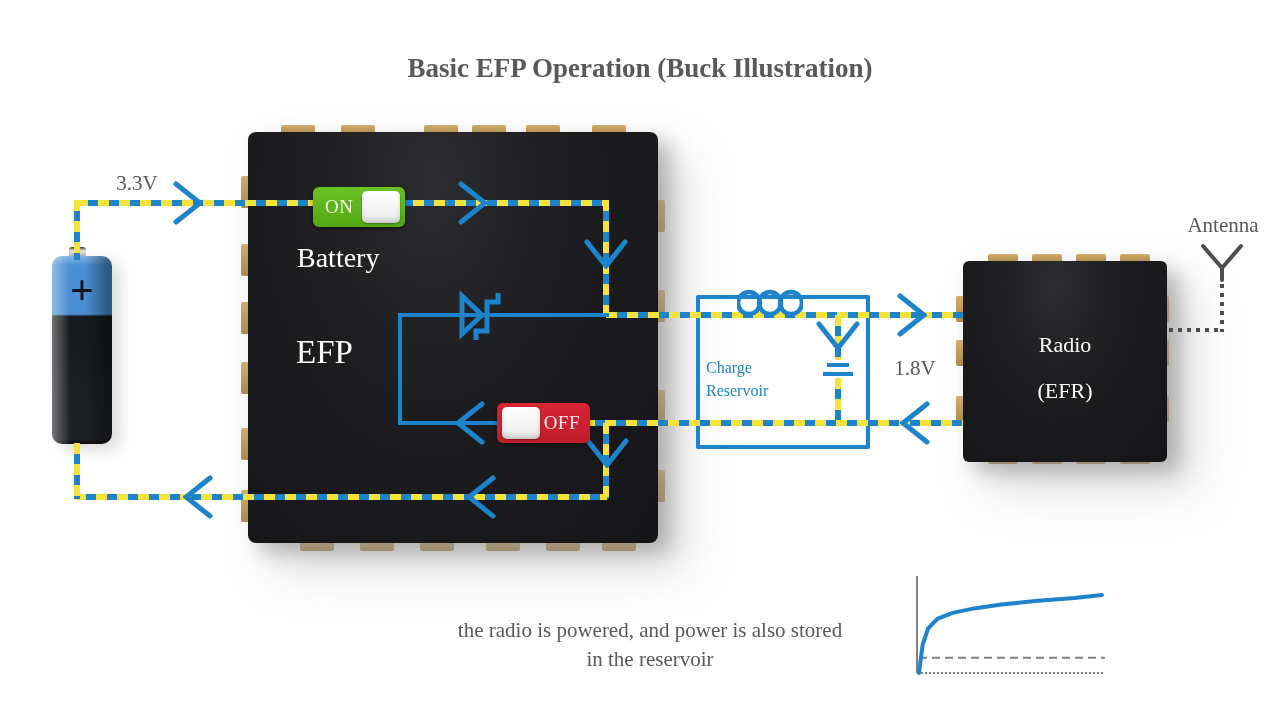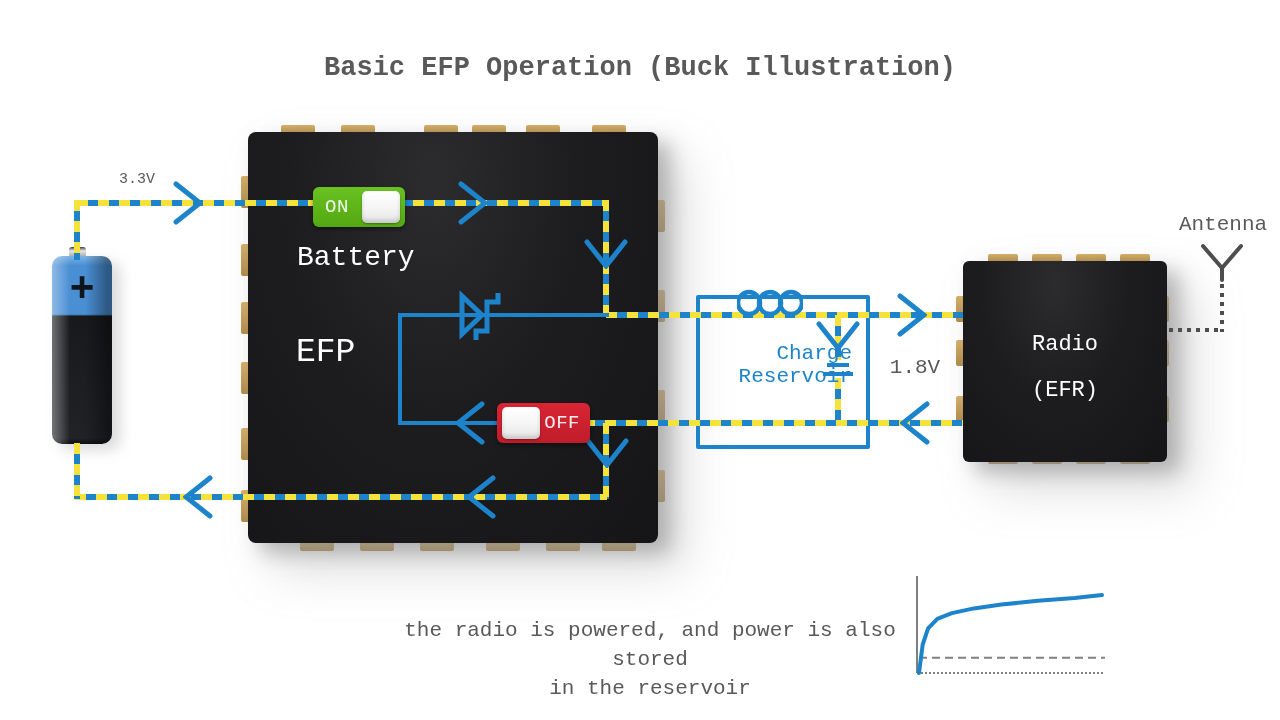--- a/index.html
+++ b/index.html
@@ -2,21 +2,21 @@
 <html style="--wire-blue: #1d83cb; --dash-yellow: #f5e33c; --switch-green: #5cb31a; --switch-red: #d02030; --chip-black: #1a1a1c; --pad-gold: #c9a25e; --text-gray: #595959; --caption-blue: #2e96d5; --antenna-gray: #4d4d4d; --axis-gray: #808080; --battery-blue: #4a8fd4; --battery-black: #17191c;"><head>
 <meta charset="utf-8">
 <style>
   :root{
     --wire-blue:#1d83cb; --dash-yellow:#f5e33c; --switch-green:#5cb31a; --switch-red:#d02030;
     --chip-black:#1a1a1c; --pad-gold:#c9a25e; --text-gray:#595959; --caption-blue:#2e96d5;
     --antenna-gray:#4d4d4d; --axis-gray:#808080; --battery-blue:#4a8fd4; --battery-black:#17191c;
   }
   html,body{margin:0;padding:0;background:#fff;}
   #stage{position:relative;width:1280px;height:720px;background:#fff;overflow:hidden;
-         font-family:Liberation Mono, monospace;}
+         font-family:Liberation Serif, serif;}
   .abs{position:absolute;}
   
   .dash-h{position:absolute;height:6px;z-index:2;
     background:repeating-linear-gradient(90deg,var(--dash-yellow) 0 11px,var(--wire-blue) 11px 21px);}
   .dash-v{position:absolute;width:6px;z-index:2;
     background:repeating-linear-gradient(180deg,var(--dash-yellow) 0 11px,var(--wire-blue) 11px 21px);}
   .sol-h{position:absolute;height:4px;background:var(--wire-blue);z-index:2;}
   .sol-v{position:absolute;width:4px;background:var(--wire-blue);z-index:2;}
   .arrow{position:absolute;color:var(--wire-blue);z-index:3;}
   
@@ -60,21 +60,21 @@
 </head>
 <body>
 
 <div id="stage">
 
   <div id="title">Basic EFP Operation (Buck Illustration)</div>
 
   <div class="bat-terminal"></div>
   <div class="battery"></div>
   <div class="abs" style="left:52px;top:266px;width:60px;text-align:center;font-size:42px;font-weight:bold;color:#10151c;z-index:3;">+</div>
-  <div class="txt-gray" style="left:98px;top:171px;width:78px;text-align:center;font-size:15px;">3.3V</div>
+  <div class="txt-gray" style="left:98px;top:171px;width:78px;text-align:center;font-size:21px;">3.3V</div>
 
   <div class="pad" style="left:281px;top:125px;width:34px;height:10px;"></div>
   <div class="pad" style="left:341px;top:125px;width:34px;height:10px;"></div>
   <div class="pad" style="left:424px;top:125px;width:34px;height:10px;"></div>
   <div class="pad" style="left:472px;top:125px;width:34px;height:10px;"></div>
   <div class="pad" style="left:526px;top:125px;width:34px;height:10px;"></div>
   <div class="pad" style="left:592px;top:125px;width:34px;height:10px;"></div>
   <div class="pad" style="left:300px;top:540px;width:34px;height:11px;"></div>
   <div class="pad" style="left:360px;top:540px;width:34px;height:11px;"></div>
   <div class="pad" style="left:420px;top:540px;width:34px;height:11px;"></div>
@@ -111,21 +111,21 @@
   <div class="pad" style="left:1160px;top:340px;width:9px;height:26px;"></div>
   <div class="pad" style="left:1160px;top:396px;width:9px;height:26px;"></div>
 
   <div class="chip" style="left:963px;top:261px;width:204px;height:201px;border-radius:6px;"></div>
   <div class="chip-label" style="left:963px;top:322px;width:204px;text-align:center;font-size:22px;line-height:46px;">
     <div>Radio</div>
     <div>(EFR)</div>
   </div>
 
   <div class="res-box"></div>
-  <div class="abs" style="left:706px;top:342px;width:146px;text-align:right;color:var(--wire-blue);font-size:21px;line-height:23px;z-index:4;">
+  <div class="abs" style="left:706px;top:356px;width:146px;text-align:left;color:var(--wire-blue);font-size:16px;line-height:23px;z-index:4;">
     <div>Charge</div>
     <div>Reservoir</div>
   </div>
   <div class="txt-gray" style="left:878px;top:356px;width:74px;text-align:center;font-size:21px;">1.8V</div>
 
   <svg class="abs" style="left:737px;top:289px;color:var(--wire-blue);z-index:3;" width="66" height="28" viewBox="0 0 66 28">
     <circle cx="12" cy="14" r="11" fill="none" stroke="currentColor" stroke-width="4.5"></circle>
     <circle cx="33" cy="14" r="11" fill="none" stroke="currentColor" stroke-width="4.5"></circle>
     <circle cx="54" cy="14" r="11" fill="none" stroke="currentColor" stroke-width="4.5"></circle>
   </svg>

